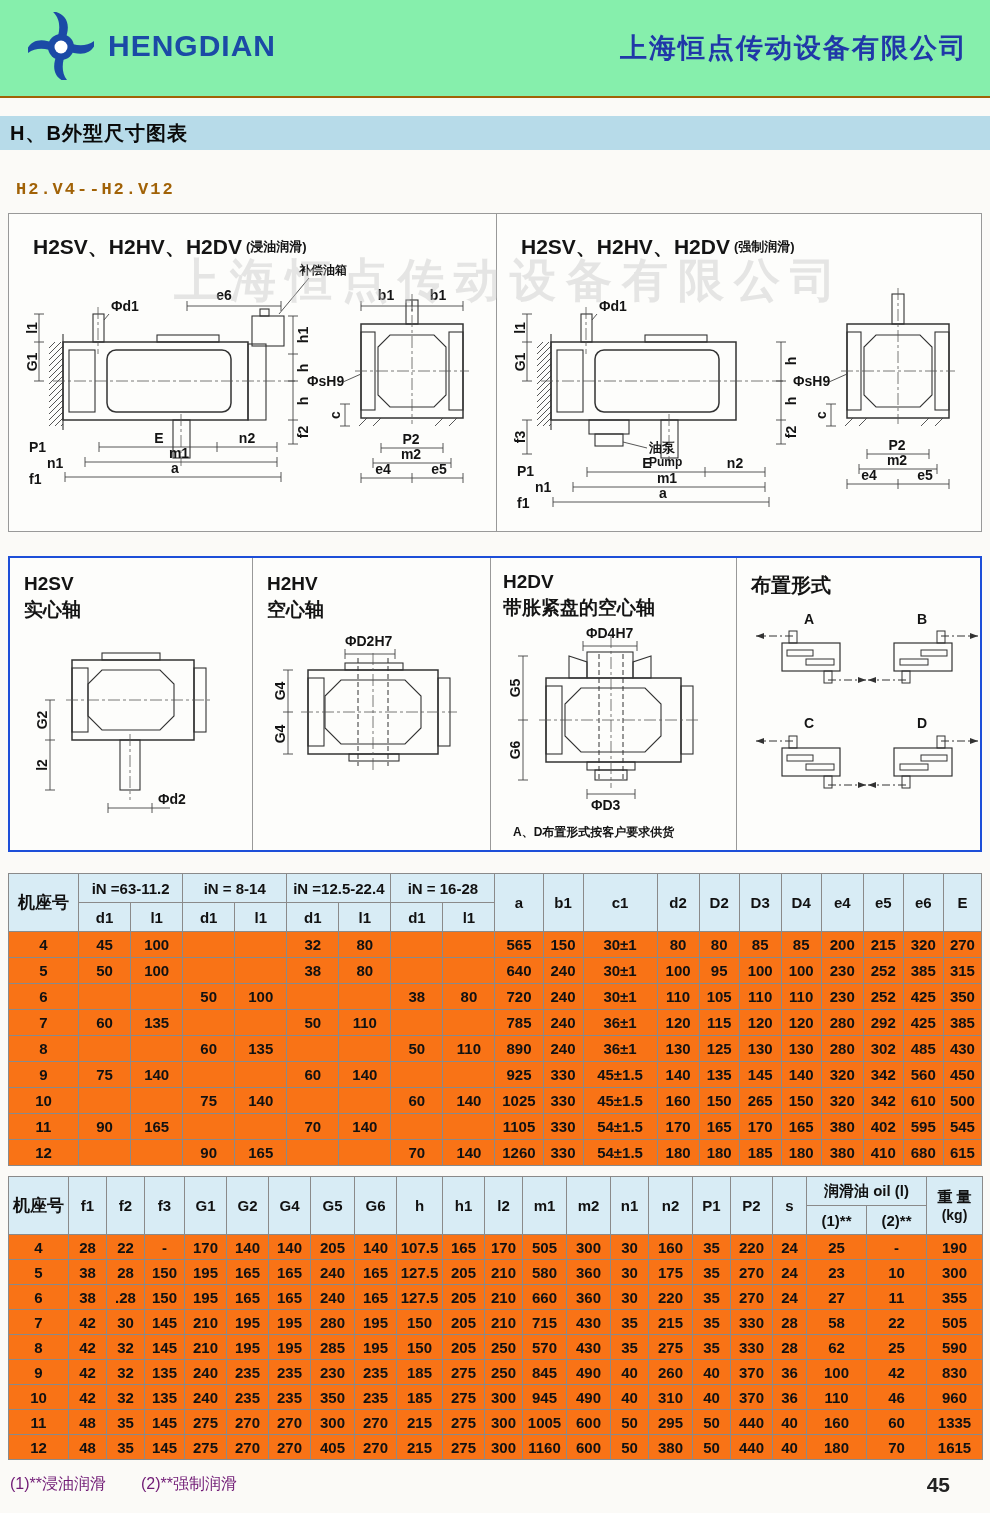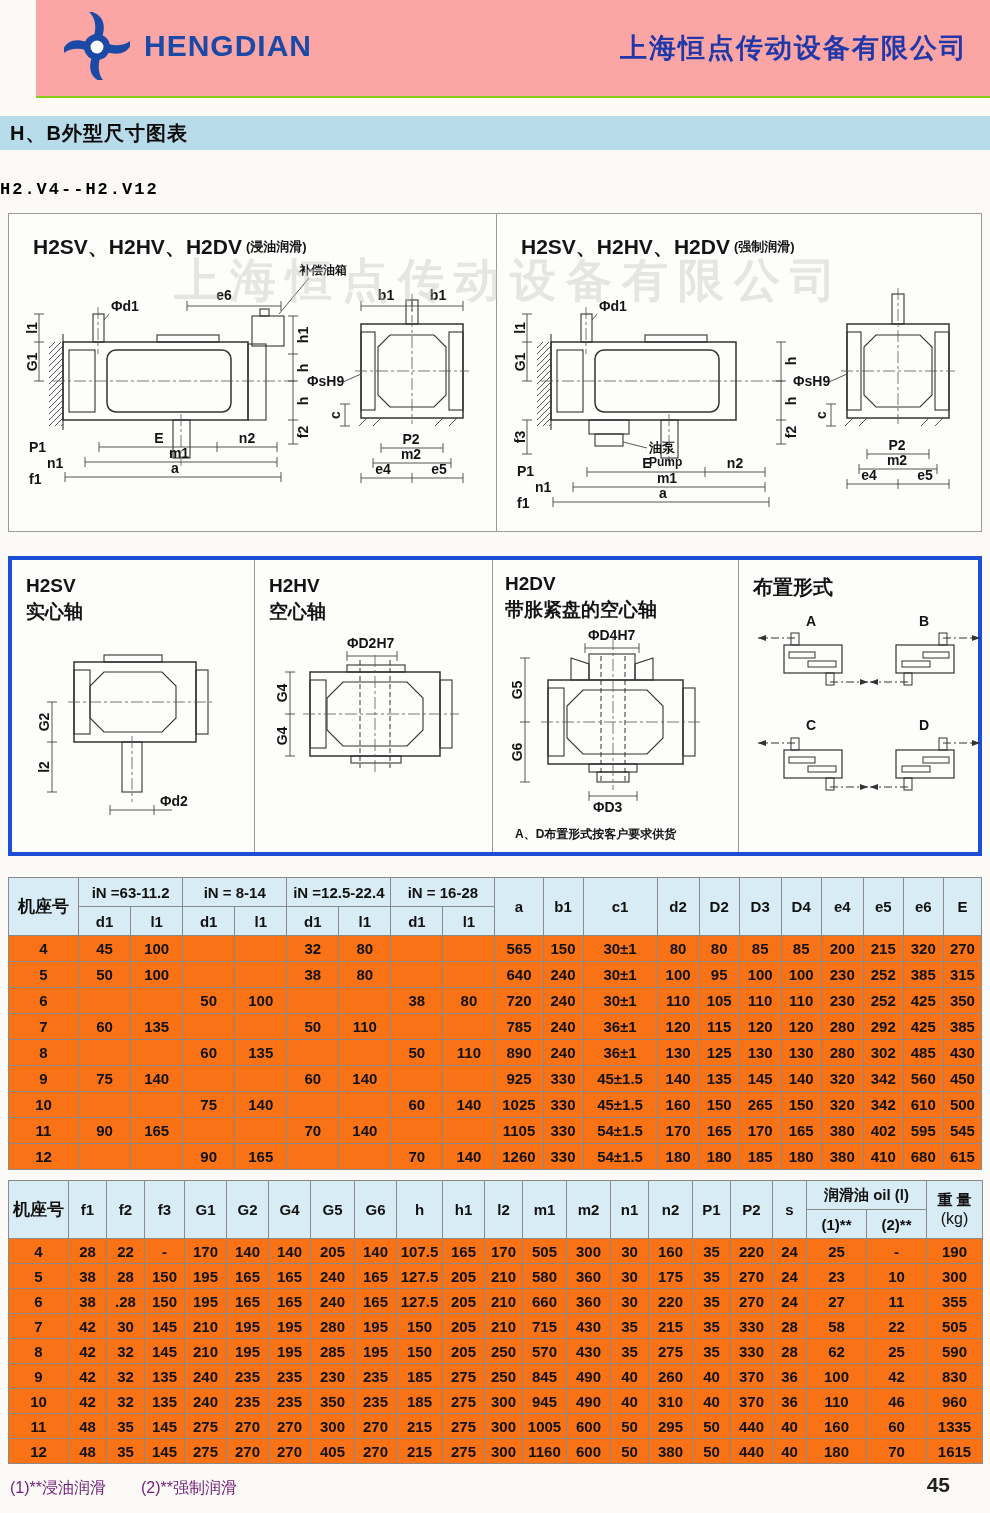--- a/index.html
+++ b/index.html
@@ -3,37 +3,37 @@
 <meta charset="utf-8">
 <style>
   html,body{margin:0;padding:0;}
   body{
     width:990px;height:1513px;position:relative;
     background:#fbfaf7;color:#111;
     font-family:"Liberation Sans","DejaVu Sans",sans-serif;
     overflow:hidden;
   }
   
-  .hdr{position:relative;height:96px;border-bottom:2px solid #84cc16;background:#fca5a5;margin-left:36px;}
+  .hdr{position:relative;height:96px;border-bottom:2px solid #a16207;background:#86efac;}
   .logo-wrap{position:absolute;left:28px;top:12px;display:flex;align-items:center;gap:14px;}
   .logo-text{font-size:30px;font-weight:bold;color:#1b4aa6;letter-spacing:1px;}
   .company{position:absolute;right:22px;top:30px;font-size:27px;font-weight:bold;color:#2038a8;letter-spacing:2px;}
   
   .band{margin:18px 0 0 0;height:34px;background:#b7dbe9;display:flex;align-items:center;}
   .band-title{font-size:20px;font-weight:bold;color:#0a0a0a;padding-left:10px;letter-spacing:1px;}
-  .model-range{margin:30px 0 0 0;font-family:"Liberation Mono","DejaVu Sans Mono",monospace;
-    font-size:17px;font-weight:bold;letter-spacing:2px;color:#000000;}
+  .model-range{margin:30px 0 0 16px;font-family:"Liberation Mono","DejaVu Sans Mono",monospace;
+    font-size:17px;font-weight:bold;letter-spacing:2px;color:#a16207;}
   
   .top-draw{position:relative;margin:14px 8px 0 8px;height:317px;border:1px solid #999;background:#fdfdfb;display:flex;}
   .top-panel{position:relative;height:100%;}
   .top-panel.left{width:487px;border-right:1px solid #999;}
   .top-panel.right{flex:1;}
   .wmark{position:absolute;left:165px;top:36px;width:800px;font-size:46px;font-weight:bold;
     color:#c3c3c3;opacity:.4;letter-spacing:10px;pointer-events:none;white-space:nowrap;z-index:3;}
-  .mid-draw{margin:24px 8px 0 8px;height:292px;border:4px solid #1d4ed8;background:#fdfdfb;display:flex;}
+  .mid-draw{margin:24px 8px 0 8px;height:292px;border:2px solid #1d4ed8;background:#fdfdfb;display:flex;}
   .mid-panel{position:relative;height:100%;border-right:1px solid #999;}
   .mid-panel:last-child{border-right:none;}
   svg{display:block;}
   svg text{font-family:"Liberation Sans","DejaVu Sans",sans-serif;fill:#141414;}
   svg .ttl{font-size:21px;font-weight:bold;}
   svg .ttl2{font-size:19px;font-weight:bold;}
   svg .nte{font-size:13px;font-weight:bold;}
   svg .sml{font-size:12px;font-weight:bold;}
   svg .dl{font-size:14px;font-weight:bold;}
   svg .dls{font-size:12px;font-weight:bold;}
@@ -45,21 +45,21 @@
   
   .tbl-wrap{margin:21px 8px 0 8px;}
   .tbl-wrap.second{margin-top:10px;}
   table{border-collapse:collapse;table-layout:fixed;width:974px;background:#f97316;}
   th,td{border:1px solid #8a8a8a;text-align:center;vertical-align:middle;
     font-size:15px;font-weight:bold;padding:0;overflow:hidden;white-space:nowrap;}
   thead th{background:#d8ecf5;height:28px;}
   th.corner{font-size:17px;}
   tbody td{height:25px;}
   .second tbody td{height:24px;}
-  .unit-sub{font-size:16px;font-weight:normal;}
+  .unit-sub{font-size:14px;font-weight:bold;}
   
   .footnote{margin:14px 0 0 10px;font-size:16px;font-weight:normal;color:#701a75;}
   .pagenum{position:absolute;right:40px;bottom:16px;font-size:21px;font-weight:bold;color:#222;}
 </style>
 </head>
 <body>
 
 <div class="hdr">
   <div class="logo-wrap">
     <svg width="66" height="68" viewBox="0 0 66 68">

